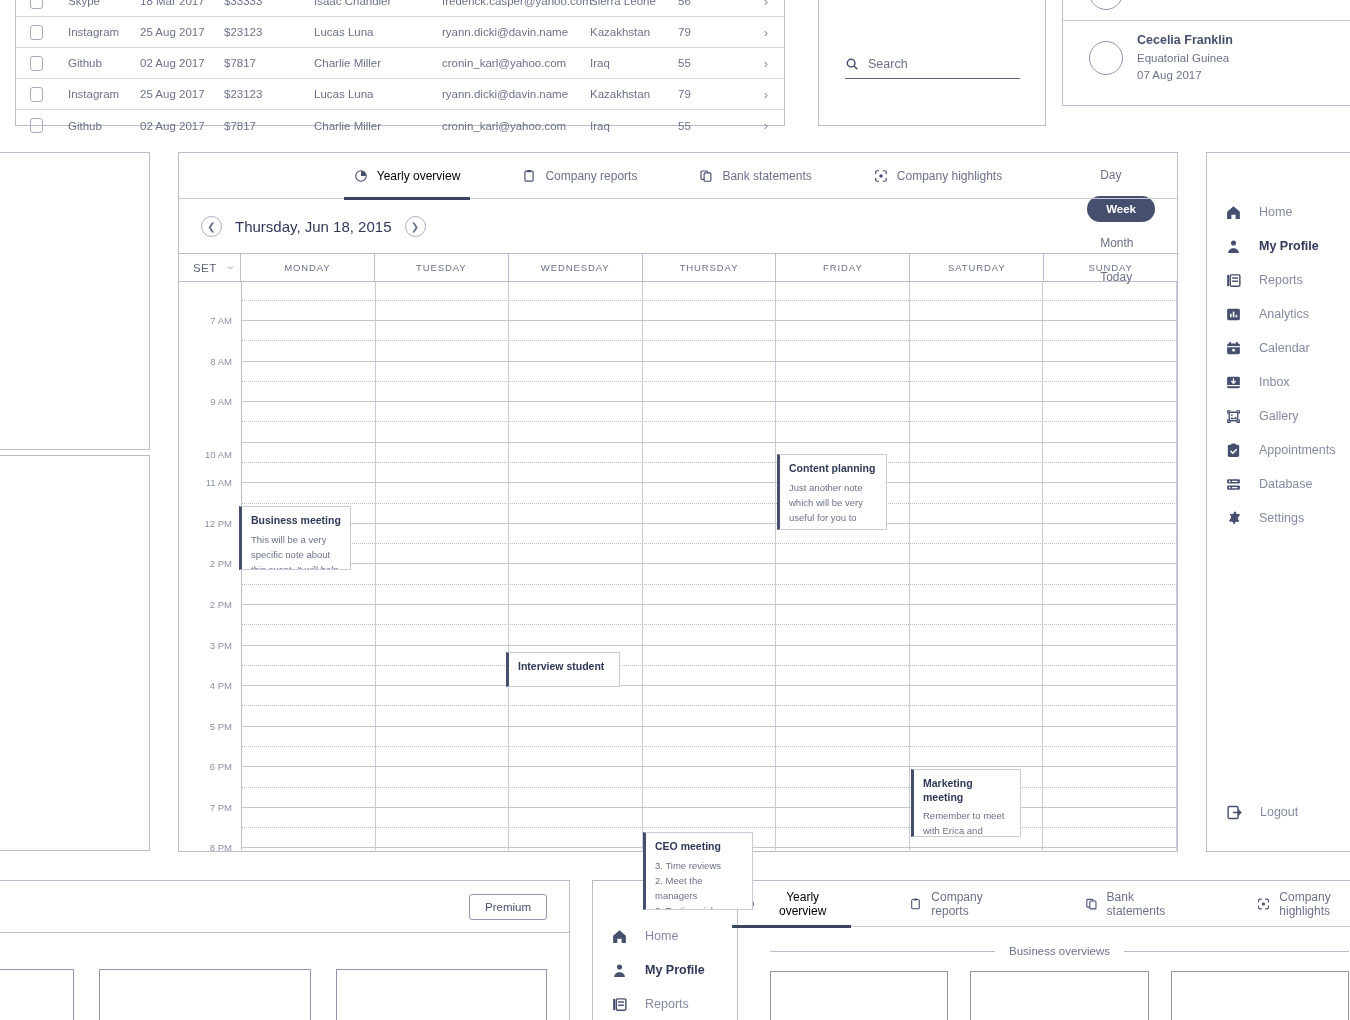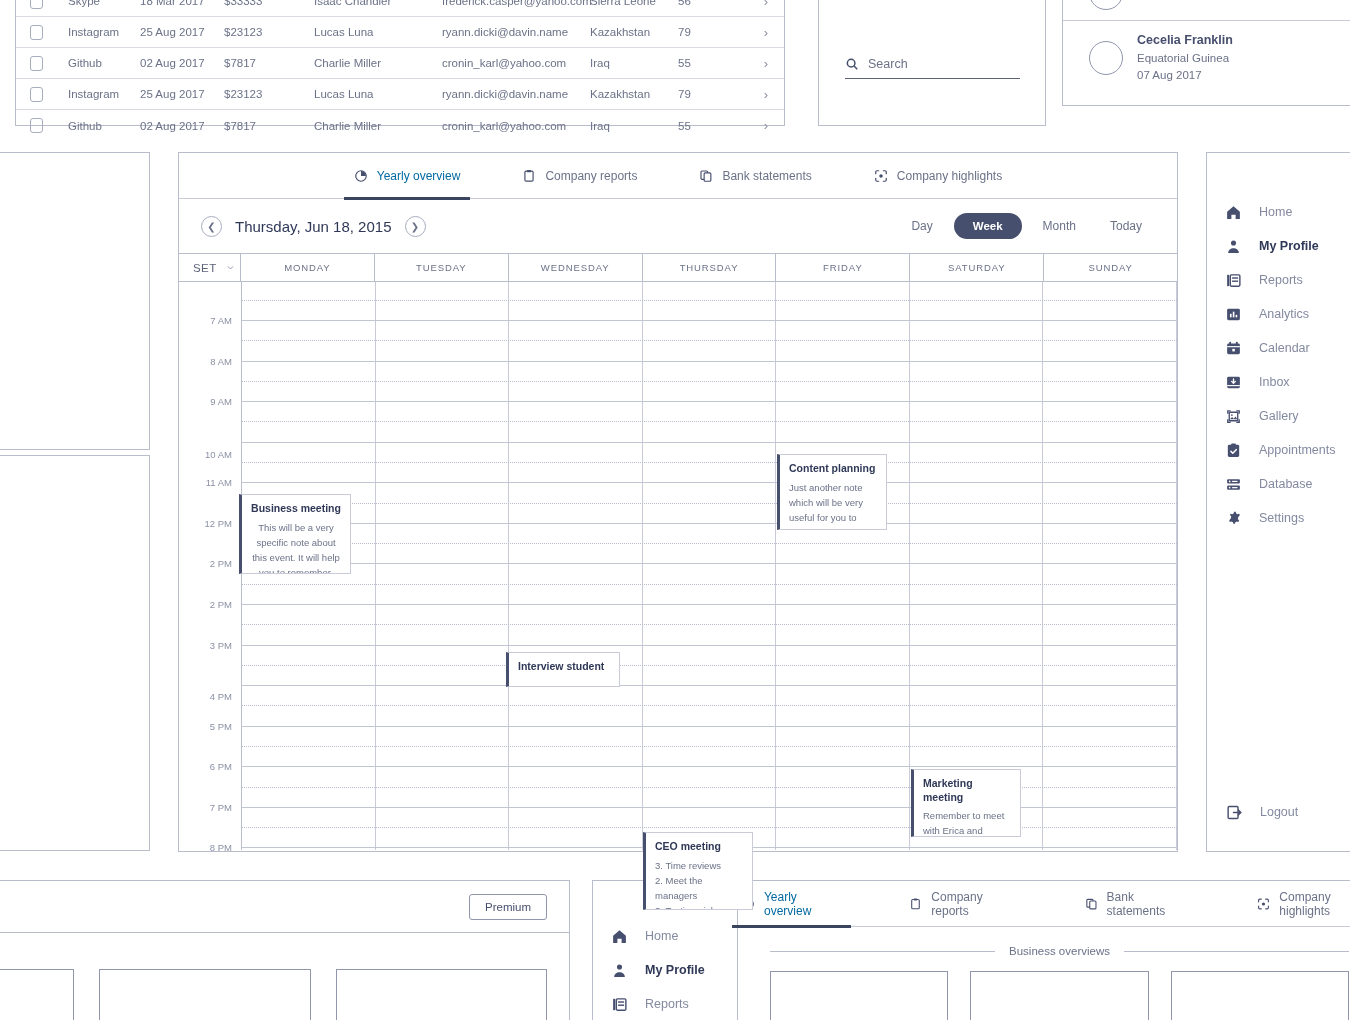--- a/index.html
+++ b/index.html
@@ -87,37 +87,37 @@
   #cal-right-sidebar { left: 1206px; top: 152px; width: 145px; height: 700px;
                        background:#fff; border:1px solid #b9bdcb; }
 
   .tabbar {
     display: flex; align-items: center; justify-content: center; gap: 54px;
     height: 46px; border-bottom: 1px solid #c9ccd8;
     position: relative;
   }
   .tab { display: flex; align-items: center; gap: 9px; font-size: 12px; color: #6b7288;
          height: 46px; padding: 0 4px; position: relative; }
-  .tab.active { color: #0369a1; }
+  .tab.active { color: #000000; text-align: center; }
   .tab.active::after {
     content:""; position:absolute; left:-6px; right:-6px; bottom:-1px;
     height: 3px; background: #3c4560;
   }
   .tab-icon { width: 14px; height: 14px; color: #474f6e; display:block; }
 
   
   .datebar { display: flex; align-items: center; height: 54px; padding: 0 22px; }
   .circ-btn {
     width: 21px; height: 21px; border-radius: 50%;
     border: 1.2px solid #a8adbe; color: #6b7288;
     display: flex; align-items: center; justify-content: center;
     font-size: 10px; flex: 0 0 auto;
   }
   .date-title { font-size: 15px; color: #2f3857; margin: 0 13px; white-space: nowrap; }
-  .range-grp { margin-left: auto; display: flex; align-items: flex-start; gap: 8px; }
+  .range-grp { margin-left: auto; display: flex; align-items: flex-start; gap: 8px; flex-direction: column; }
   .range-opt { font-size: 12px; color: #6b7288; padding: 6px 13px; }
   .range-opt.active {
     background: #474f6e; color: #fff; border-radius: 13px; padding: 7px 19px;
     font-weight: bold; font-size: 11.5px;
   }
 
   
   .weekhead { display: flex; height: 29px; border-top: 1px solid #b9bdcb; border-bottom: 1px solid #b9bdcb; }
   .wh-set {
     width: 62px; display: flex; align-items: center; gap: 9px;
@@ -457,21 +457,21 @@
       <div class="time-col" id="time-col">
           <div class="time-lbl" style="top: 38px;">7 AM</div>
           <div class="time-lbl" style="top: 78.5714px;">8 AM</div>
           <div class="time-lbl" style="top: 119.143px;">9 AM</div>
           <div class="time-lbl" style="top: 172px;">10 AM</div>
           <div class="time-lbl" style="top: 200.286px;">11 AM</div>
           <div class="time-lbl" style="top: 240.857px;">12 PM</div>
           <div class="time-lbl" style="top: 281.429px;">2 PM</div>
           <div class="time-lbl" style="top: 322px;">2 PM</div>
           <div class="time-lbl" style="top: 362.571px;">3 PM</div>
-          <div class="time-lbl" style="top: 414px;">4 PM</div>
+          <div class="time-lbl" style="top: 403px;">4 PM</div>
           <div class="time-lbl" style="top: 443.714px;">5 PM</div>
           <div class="time-lbl" style="top: 484.286px;">6 PM</div>
           <div class="time-lbl" style="top: 524.857px;">7 PM</div>
           <div class="time-lbl" style="top: 565.429px;">8 PM</div>
         </div>
       <div class="daycols" id="day-columns">
           <div class="daycol"></div>
           <div class="daycol"></div>
           <div class="daycol"></div>
           <div class="daycol"></div>
@@ -501,21 +501,21 @@
           <div class="hline" style="top: 443.714px;"></div>
           <div class="hline half" style="top: 423.429px;"></div>
           <div class="hline" style="top: 484.286px;"></div>
           <div class="hline half" style="top: 464px;"></div>
           <div class="hline" style="top: 524.857px;"></div>
           <div class="hline half" style="top: 504.571px;"></div>
           <div class="hline" style="top: 565.429px;"></div>
           <div class="hline half" style="top: 545.143px;"></div>
         </div>
       <div id="events-layer" style="position:absolute;left:62px;right:0;top:0;bottom:0;pointer-events:none">
-          <div class="event" style="left: -2px; top: 212px; width: 112px; height: 80px; pointer-events: auto; text-align: center;">
+          <div class="event" style="left: -2px; top: 224px; width: 112px; height: 64px; pointer-events: auto;">
             <div class="ev-title">Business meeting</div>
             <div class="ev-body">
               <div>This will be a very specific note about this event. It will help you to remember.</div>
             </div>
           </div>
           <div class="event" style="left: 536px; top: 172px; width: 110px; height: 76px; pointer-events: auto;">
             <div class="ev-title">Content planning</div>
             <div class="ev-body">
               <div>Just another note which will be very useful for you to keep track of things.</div>
             </div>

